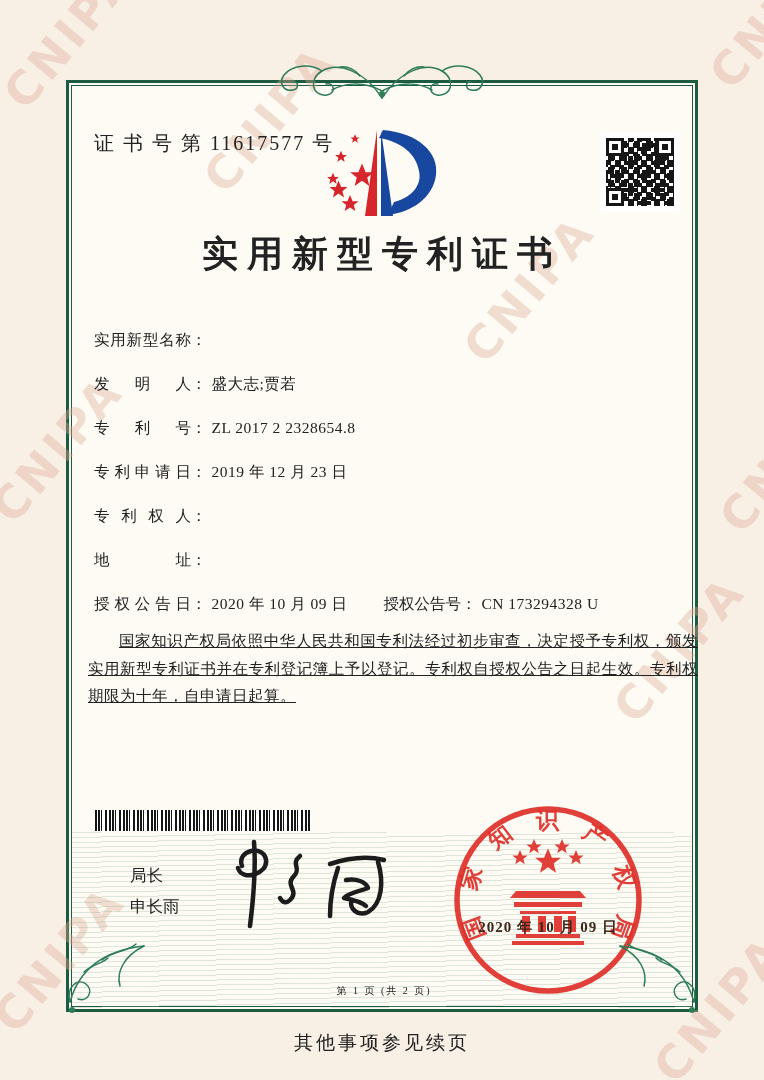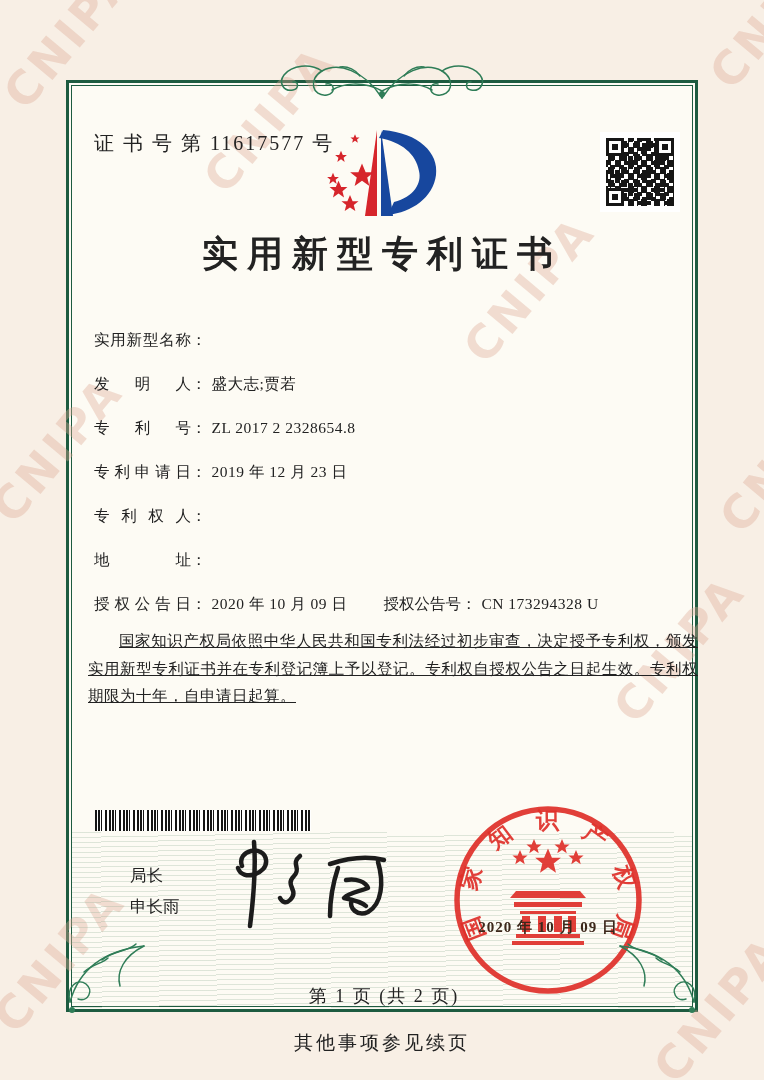--- a/index.html
+++ b/index.html
@@ -38,21 +38,21 @@
          text-align:justify;text-decoration:underline;}
   .paras p{margin:0;text-indent:2em;letter-spacing:.5px;}
   .barcode{position:absolute;left:95px;top:810px;width:216px;height:21px;
       background:repeating-linear-gradient(90deg,#151515 0 2px,#fff 2px 3px,#151515 3px 5px,#fff 5px 6px,
                  #151515 6px 7px,#fff 7px 10px,#151515 10px 12px,#fff 12px 14px);}
   .signer{position:absolute;left:110px;top:860px;font-size:16.5px;line-height:31px;margin-left:20px;}
   .sig-svg{position:absolute;left:212px;top:838px;}
   .seal{position:absolute;left:450px;top:802px;width:196px;height:196px;}
   .seal-date{position:absolute;left:450px;top:918px;width:196px;text-align:center;font-size:15px;
              letter-spacing:1px;font-weight:bold;color:#3c271a;z-index:4;}
-  .pageinfo{position:absolute;left:4px;right:0;top:984px;text-align:center;font-size:18px;letter-spacing:2px;}
+  .pageinfo{position:absolute;left:4px;right:0;top:984px;text-align:center;font-size:10px;letter-spacing:2px;}
   .continuation{position:absolute;left:0;right:0;top:1030px;text-align:center;font-size:19px;letter-spacing:3px;}
 </style>
 </head>
 <body>
 
 <div class="page">
 
   <span class="wm" style="left:-18px;top:8px">CNIPA</span>
   <span class="wm" style="left:688px;top:-12px">CNIPA</span>
   <span class="wm" style="left:182px;top:92px">CNIPA</span>

